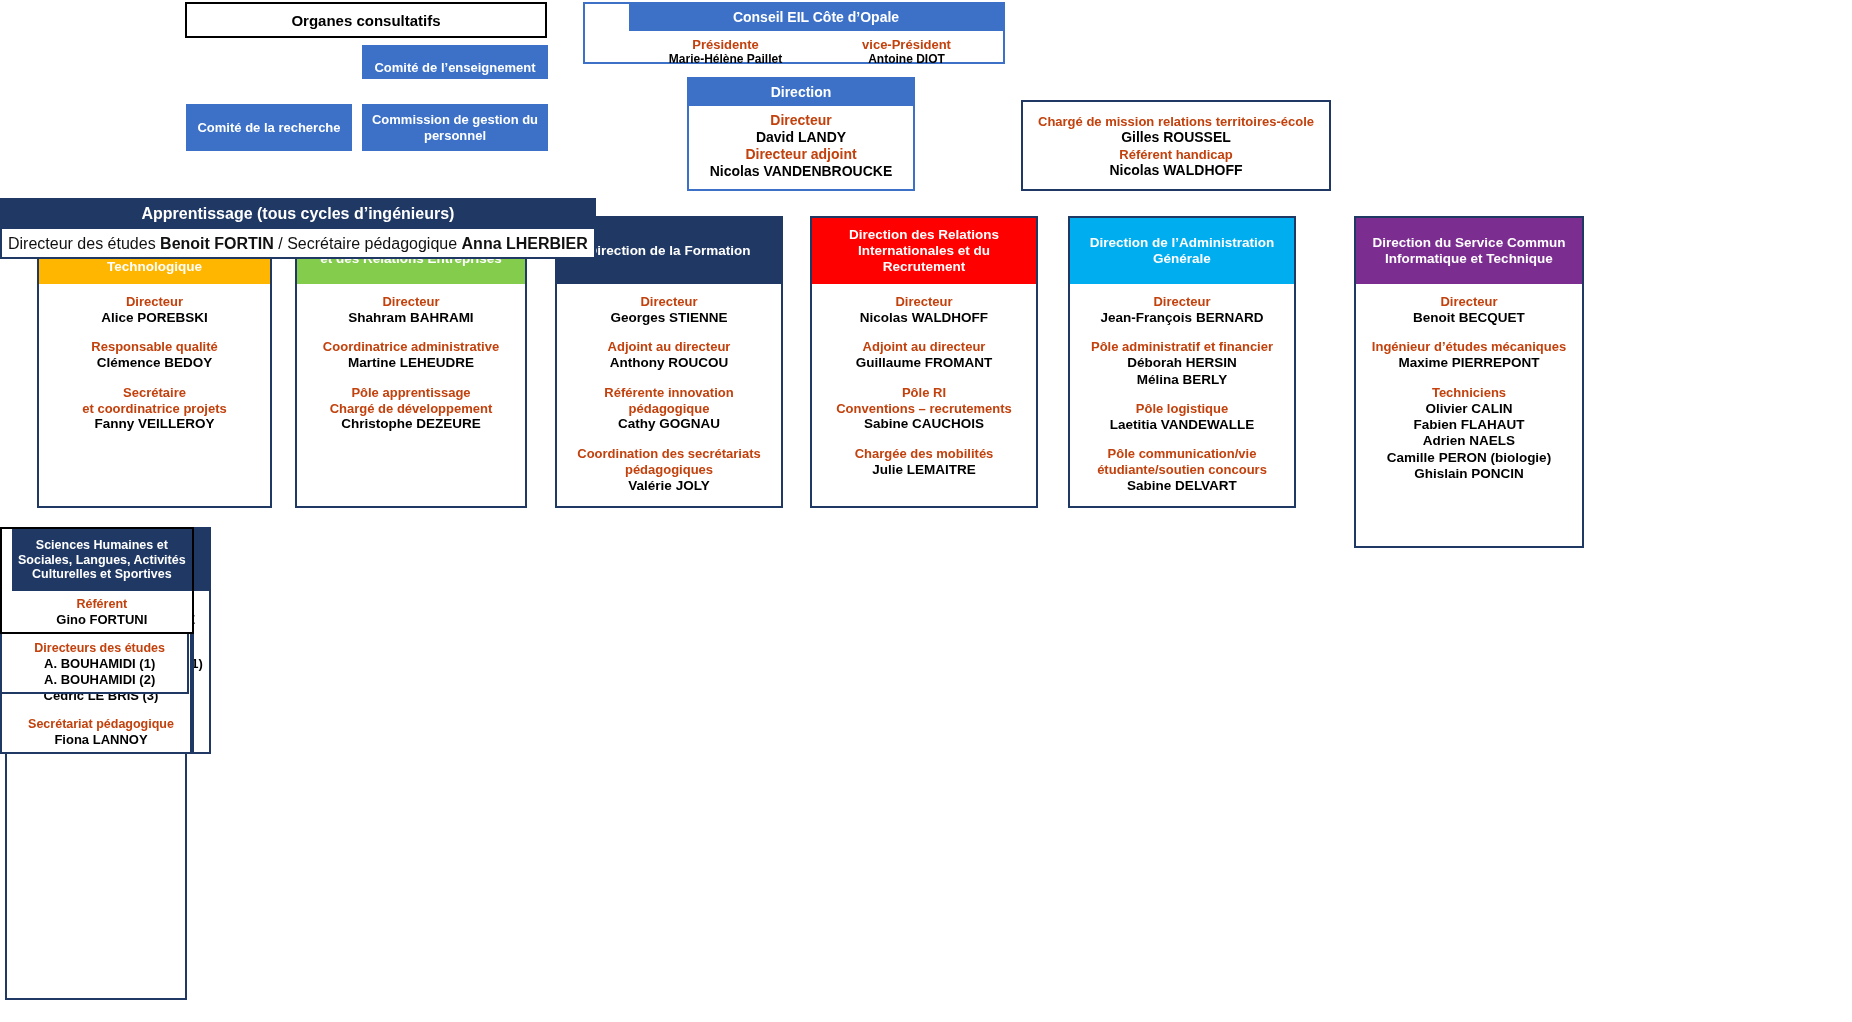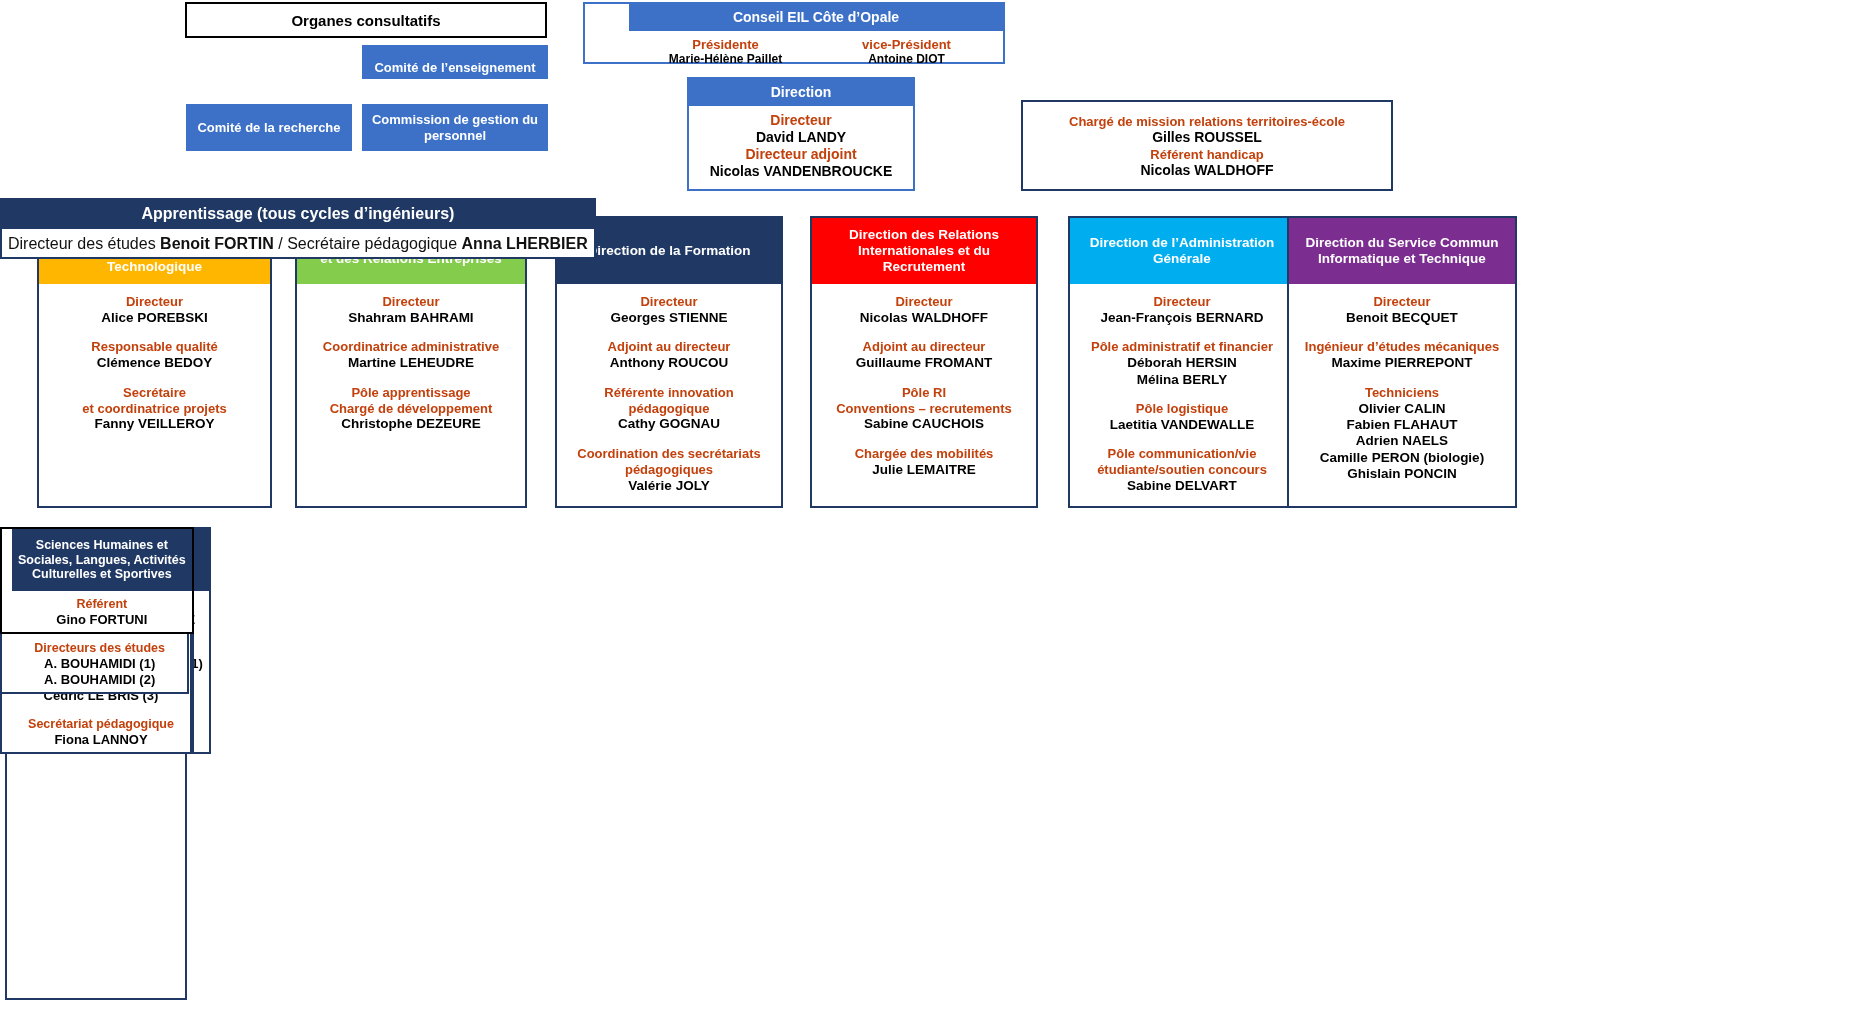--- a/index.html
+++ b/index.html
@@ -106,38 +106,38 @@
   .two-col .role { font-size: 13px; }
   .two-col .person { font-size: 12px; }
 
   
   #direction-box { left: 687px; top: 77px; width: 228px; height: 114px; }
   #direction-box .hdr { font-size: 14px; }
   #direction-box .role { font-size: 14px; }
   #direction-box .person { font-size: 14px; }
 
   
-  #charge-mission { left: 1021px; top: 100px; width: 372px; height: 91px;
+  #charge-mission { left: 1021px; top: 100px; width: 310px; height: 91px;
                     display: flex; align-items: center; justify-content: center; }
   #charge-mission .role { font-size: 13px; }
   #charge-mission .person { font-size: 14px; }
 
   
   .dir-col { top: 216px; }
   .dir-col .hdr { font-size: 13.5px; min-height: 66px;
                   display: flex; align-items: center; justify-content: center; }
   .dir-col .role { font-size: 13px; }
   .dir-col .person { font-size: 13.5px; }
   .dir-col .body-area { padding-top: 10px; }
   #dir-0 { left: 37px;   width: 235px; height: 292px; }
   #dir-1 { left: 295px;  width: 232px; height: 292px; }
   #dir-2 { left: 555px;  width: 228px; height: 292px; }
   #dir-3 { left: 810px;  width: 228px; height: 292px; }
   #dir-4 { left: 1068px; width: 228px; height: 292px; }
-  #dir-5 { left: 1287px; width: 230px; height: 292px; }
+  #dir-5 { left: 1354px; width: 230px; height: 332px; }
   #dir-0 .hdr, #dir-1 .hdr, #dir-5 .hdr { min-height: 66px; }
 
   
   .cycle { top: 527px; padding-left: 10px; }
   .cycle .hdr { font-size: 12.5px; min-height: 62px;
                 display: flex; align-items: center; justify-content: center; }
   .cycle .role { font-size: 12.5px; }
   .cycle .person { font-size: 13px; }
   #cyc-0 { left: 5px;    width: 182px; height: 473px; }
   #cyc-1 { left": 0; left: 202px;  width: 180px; height: 473px; }

